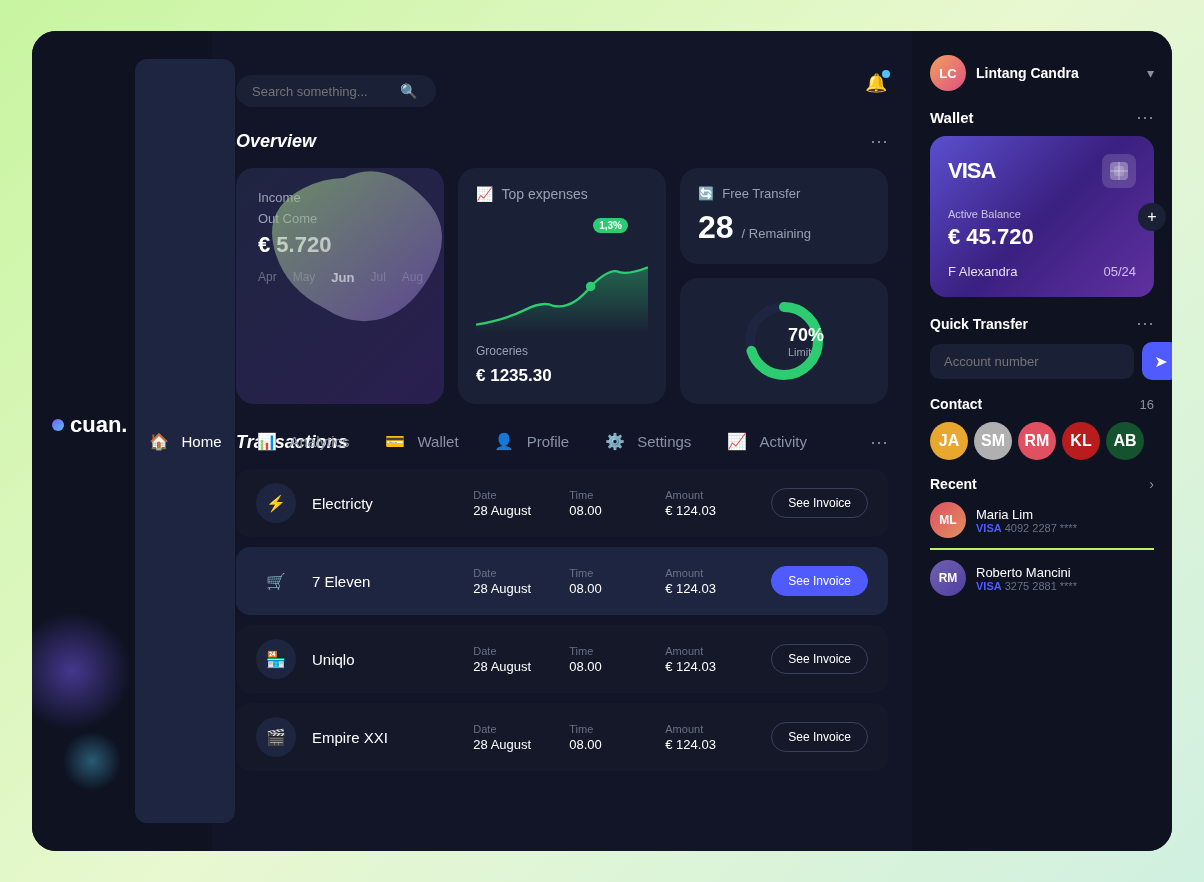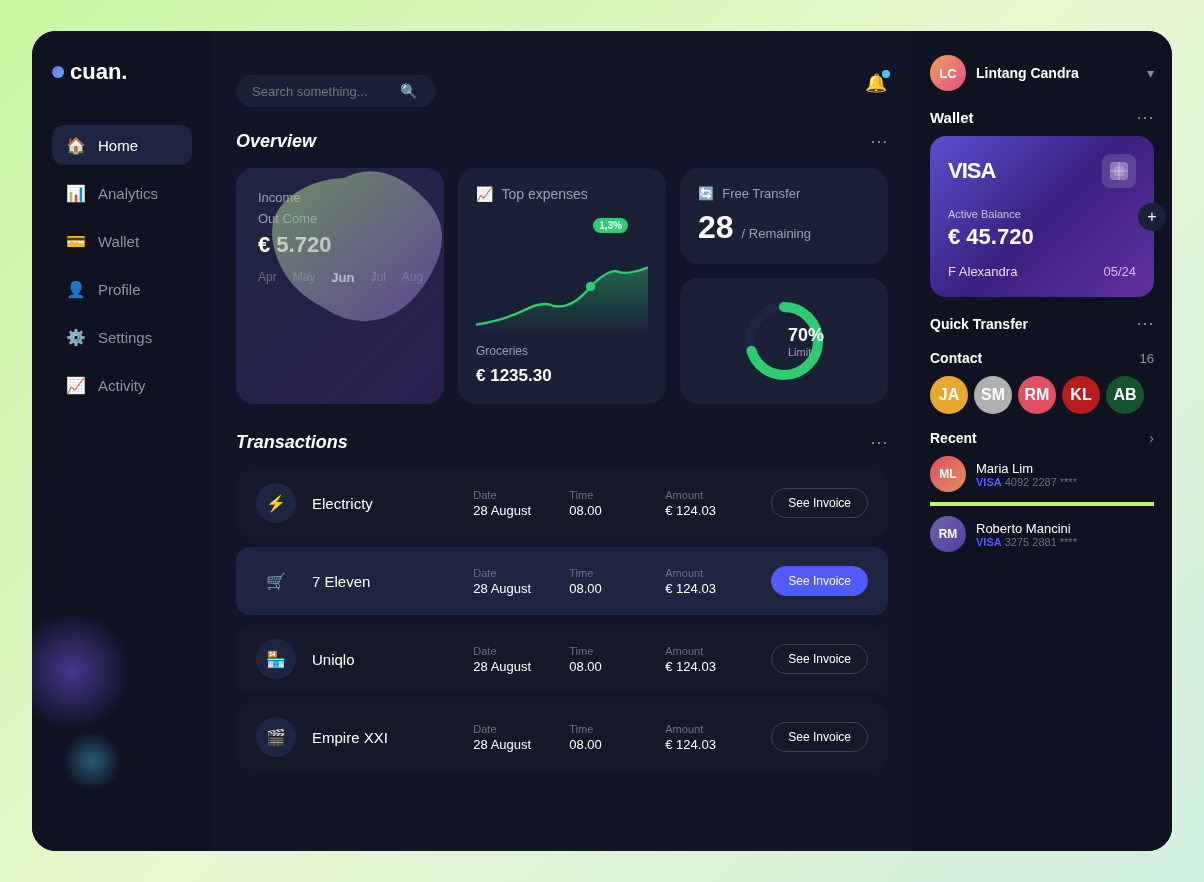--- a/index.html
+++ b/index.html
@@ -19,21 +19,21 @@
       display: flex;
       overflow: hidden;
       position: relative;
     }
     
     .sidebar {
       width: 180px;
       background: #0e1221;
       padding: 28px 20px;
       display: flex;
-      flex-direction: column;
+      flex-direction: row;
       gap: 8px;
       position: relative;
       z-index: 2;
     }
     .logo {
       display: flex;
       align-items: center;
       gap: 6px;
       margin-bottom: 32px;
     }
@@ -376,21 +376,21 @@
     }
     
     .recent-header { display: flex; align-items: center; justify-content: space-between; }
     .recent-title { color: #fff; font-size: 14px; font-weight: 600; }
     .recent-arrow { color: #8892a4; font-size: 14px; cursor: pointer; }
     .recent-item {
       display: flex;
       align-items: center;
       gap: 10px;
       padding: 10px 0;
-      border-bottom: 4px solid #bef264;
+      border-bottom: 2px solid #bef264;
     }
     .recent-avatar {
       width: 36px; height: 36px;
       border-radius: 50%;
       background: linear-gradient(135deg, #e05080, #f0a060);
       display: flex; align-items: center; justify-content: center;
       color: #fff; font-size: 12px; font-weight: 600;
       flex-shrink: 0;
     }
     .recent-name { color: #fff; font-size: 13px; font-weight: 500; }
@@ -681,20 +681,24 @@
         </div>
         <div class="add-card-btn">+</div>
       </div>
     </div>
 
     <div>
       <div class="qt-header">
         <span class="qt-title">Quick Transfer</span>
         <span class="dots-menu">···</span>
       </div>
+      <div class="qt-input-row" style="margin-top:8px;">
+        <input class="qt-input" type="text" placeholder="Account number" style="">
+        <div class="qt-send-btn">➤</div>
+      </div>
     </div>
 
     <div>
       <div class="contact-header">
         <span class="contact-title">Contact</span>
         <span class="contact-count">16</span>
       </div>
       <div class="contact-avatars" style="margin-top:10px;">
         <div class="contact-avatar" style="background:#e8a830;">JA</div>
         <div class="contact-avatar" style="background:#b0b0b0;">SM</div>

